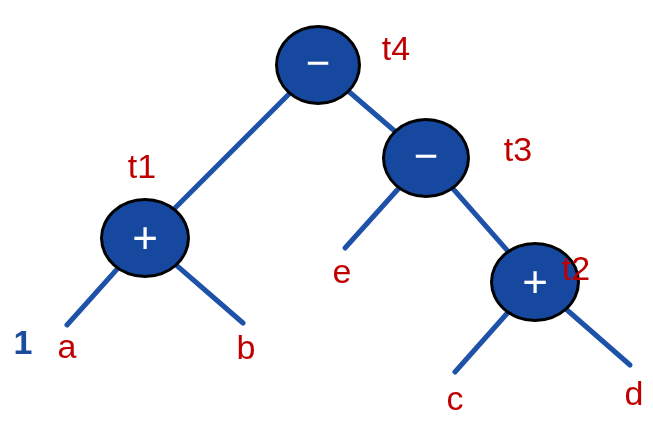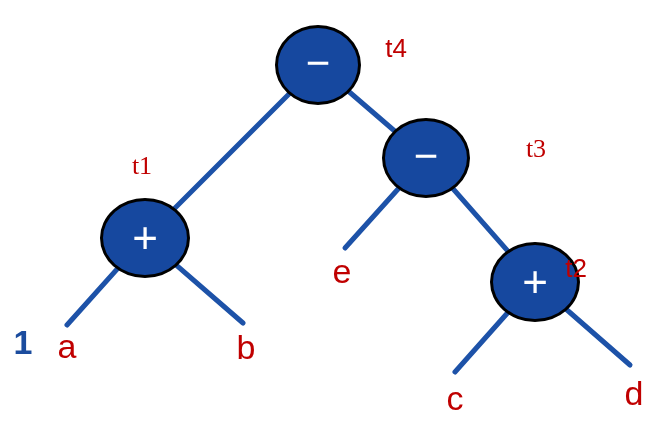--- a/index.html
+++ b/index.html
@@ -33,21 +33,21 @@
     user-select: none;
   }
   .op.minus { font-size: 42px; transform: translateY(-2px); }
   .op.plus  { font-size: 44px; font-weight: 300; }
   .tlabel, .olabel, .idxlabel {
     position: absolute;
     transform: translate(-50%, -50%);
     white-space: nowrap;
     line-height: 1;
   }
-  .tlabel { color: var(--label-red, #C00000); font-size: 26px; }
+  .tlabel { color: var(--label-red, #C00000); font-size: 34px; }
   .olabel { color: var(--label-red, #C00000); font-size: 34px; }
   .idxlabel { color: var(--index-blue, #1B4C9E); font-size: 34px; font-weight: 700; }
 </style>
 </head>
 <body>
 
 <div class="canvas">
   <svg class="edges-svg" id="edges-svg" width="653" height="421" viewBox="0 0 653 421" xmlns="http://www.w3.org/2000/svg">
       <line x1="318" y1="65" x2="145" y2="238" stroke="#1D52A8" stroke-width="5" stroke-linecap="round"></line>
       <line x1="318" y1="65" x2="426" y2="158" stroke="#1D52A8" stroke-width="5" stroke-linecap="round"></line>
@@ -59,25 +59,25 @@
       <line x1="535" y1="282" x2="630" y2="365" stroke="#1D52A8" stroke-width="5" stroke-linecap="round"></line>
     </svg>
   <div id="nodes-layer">
       <div class="node" style="left: 275px; top: 25px; width: 86px; height: 80px;">
         <span class="op minus">−</span>
       </div>
       <div class="tlabel" style="left: 396px; top: 48px;">t4</div>
       <div class="node" style="left: 382px; top: 118px; width: 88px; height: 80px;">
         <span class="op minus">−</span>
       </div>
-      <div class="tlabel" style="left: 536px; top: 149px; font-family: Liberation Serif, serif;">t3</div>
+      <div class="tlabel" style="left: 518px; top: 149px;">t3</div>
       <div class="node" style="left: 100px; top: 198px; width: 90px; height: 80px;">
         <span class="op plus">+</span>
       </div>
-      <div class="tlabel" style="left: 142px; top: 166px; font-family: Liberation Serif, serif;">t1</div>
+      <div class="tlabel" style="left: 142px; top: 166px;">t1</div>
       <div class="node" style="left: 490px; top: 242px; width: 90px; height: 80px;">
         <span class="op plus">+</span>
       </div>
       <div class="tlabel" style="left: 576px; top: 268px;">t2</div>
       <div class="olabel" style="left: 67px; top: 346px;">a</div>
       <div class="olabel" style="left: 246px; top: 347px;">b</div>
       <div class="olabel" style="left: 342px; top: 271px;">e</div>
       <div class="olabel" style="left: 455px; top: 398px;">c</div>
       <div class="olabel" style="left: 634px; top: 393px;">d</div>
       <div class="idxlabel" style="left: 23px; top: 342px;">1</div>

